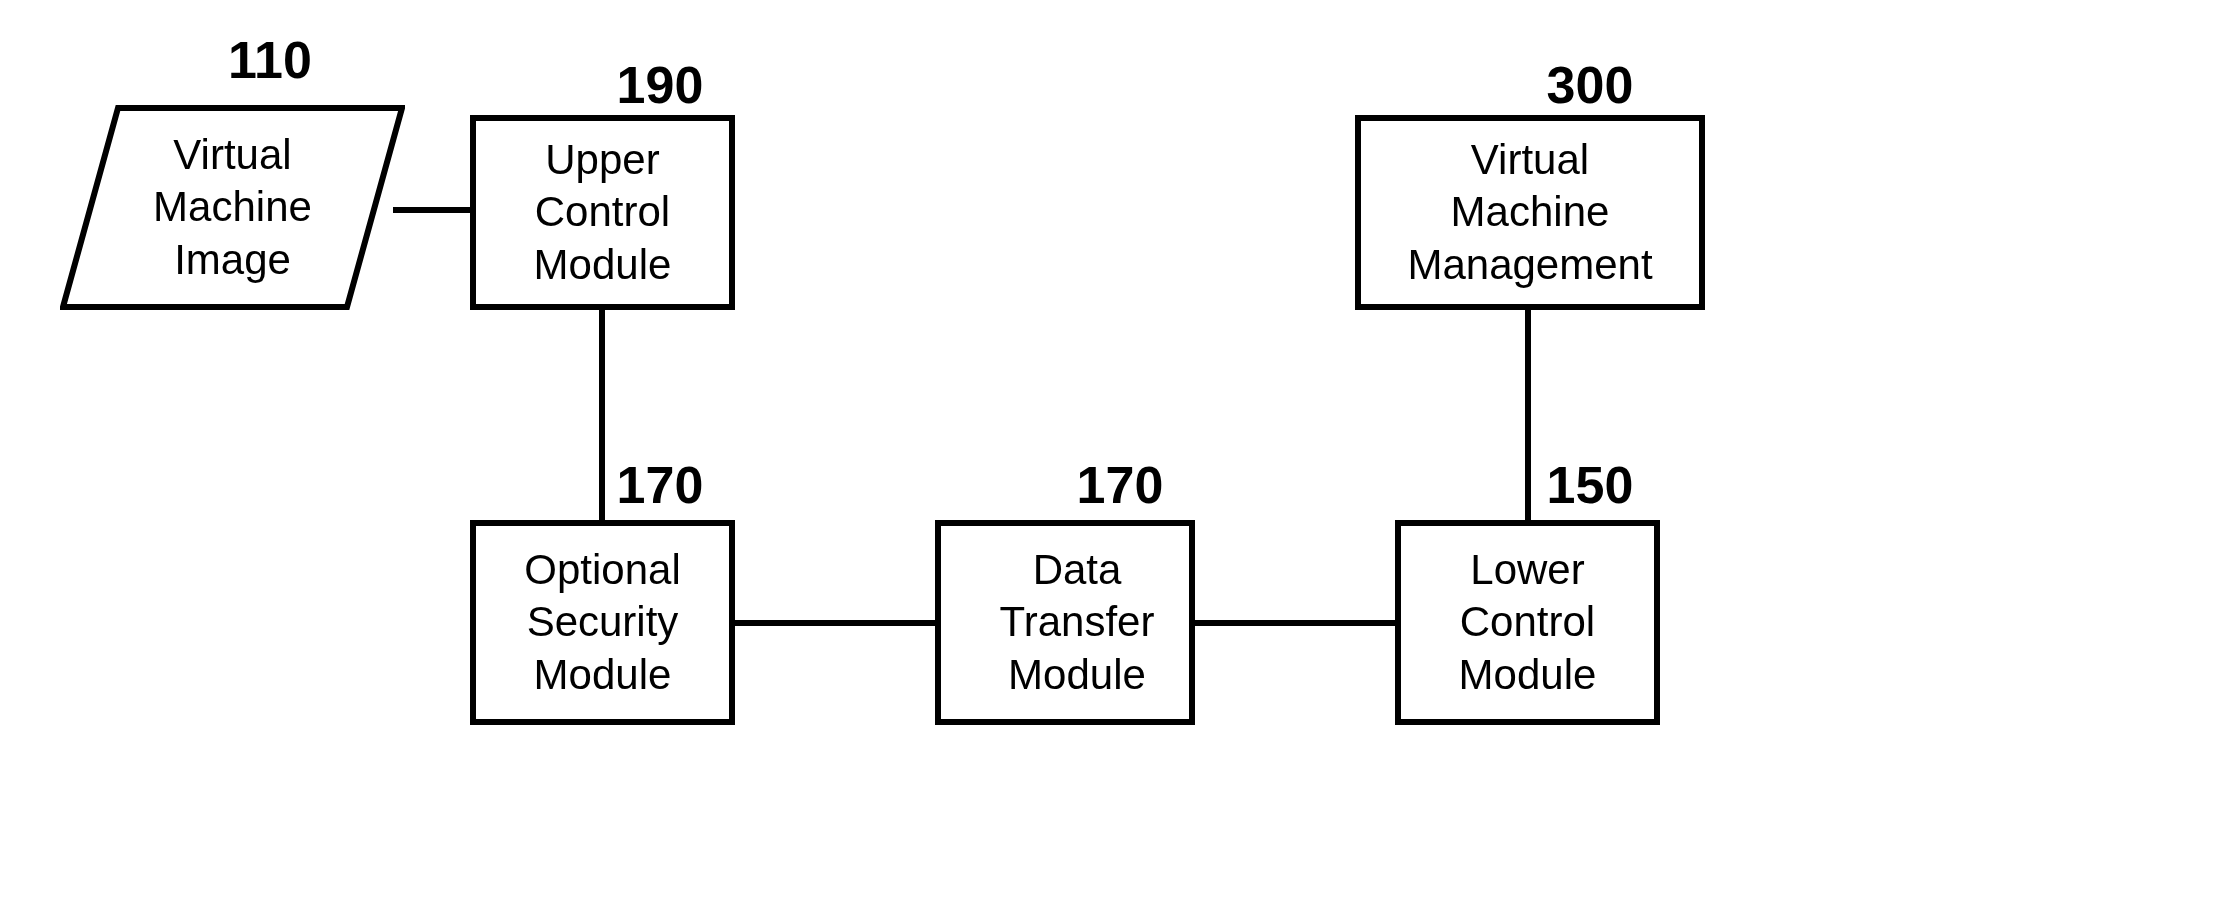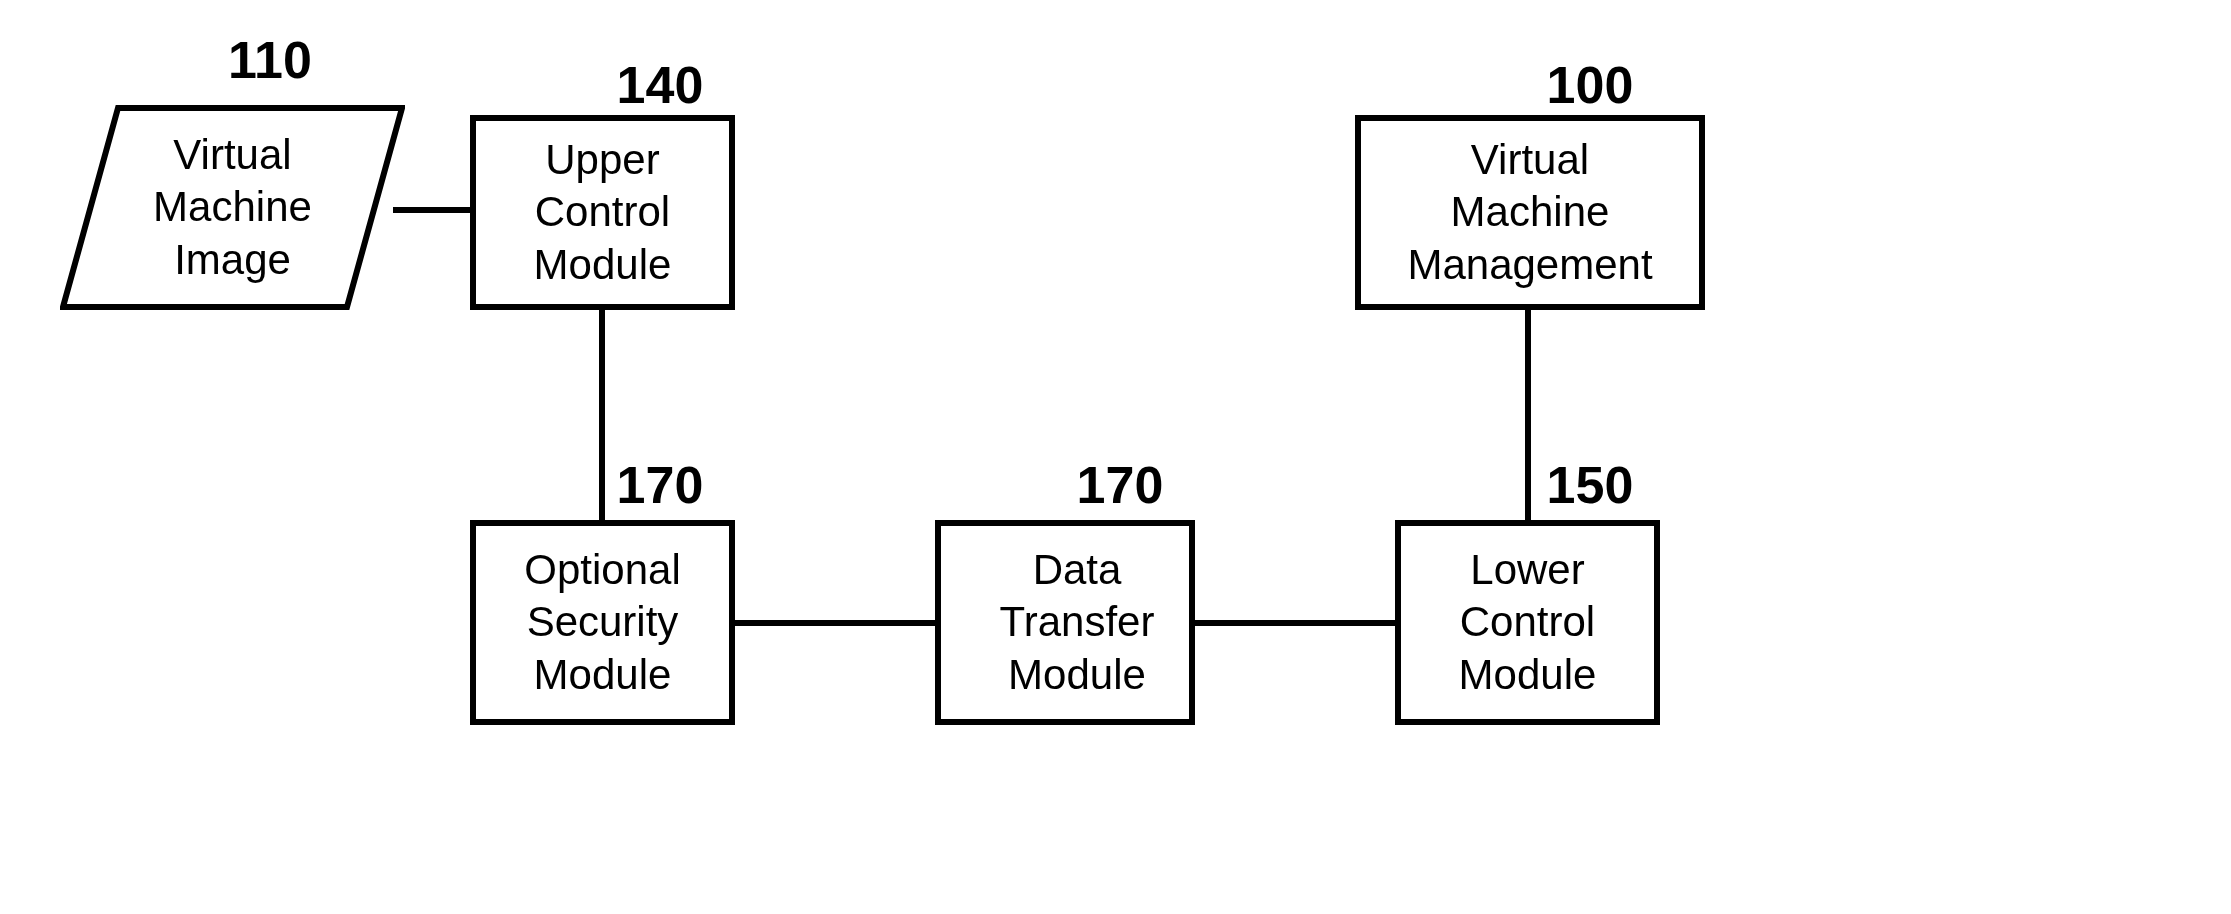--- a/index.html
+++ b/index.html
@@ -32,25 +32,25 @@
       padding:0 40px;
     }
     .edge { position:absolute; background:#000; }
   </style>
 </head>
 <body>
 
 <div class="canvas">
 
   <div class="ref" style="left:210px; top:30px; width:120px;">110</div>
-  <div class="ref" style="left:600px; top:55px; width:120px;">140</div>
+  <div class="ref" style="left:600px; top:55px; width:120px;">190</div>
   <div class="ref" style="left:600px; top:455px; width:120px;">170</div>
   <div class="ref" style="left:1060px; top:455px; width:120px;">170</div>
   <div class="ref" style="left:1530px; top:455px; width:120px;">150</div>
-  <div class="ref" style="left:1530px; top:55px; width:120px;">100</div>
+  <div class="ref" style="left:1530px; top:55px; width:120px;">300</div>
 
   <div class="para-wrap" style="left:60px; top:105px; width:345px; height:205px;">
     <svg class="para-shape" viewBox="0 0 345 205">
       <polygon points="58,3 342,3 287,202 3,202" fill="#fff" stroke="#000" stroke-width="6"></polygon>
     </svg>
     <div class="para-text">Virtual<br>Machine<br>Image</div>
   </div>
 
   <div class="node" style="left:470px; top:115px; width:265px; height:195px;">
     <span>Upper<br>Control<br>Module</span>

